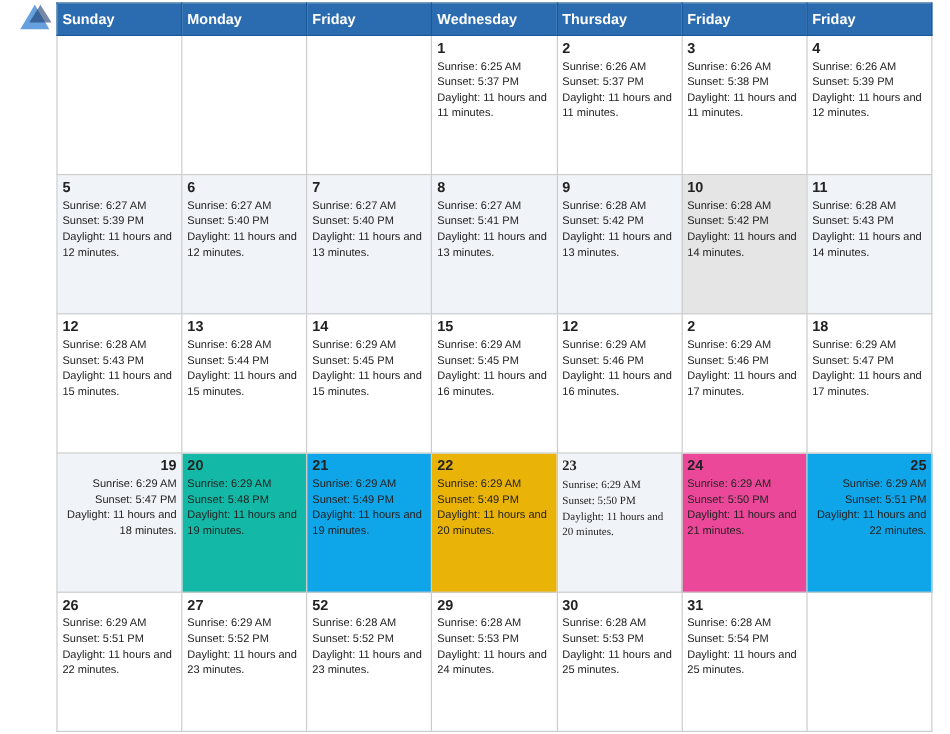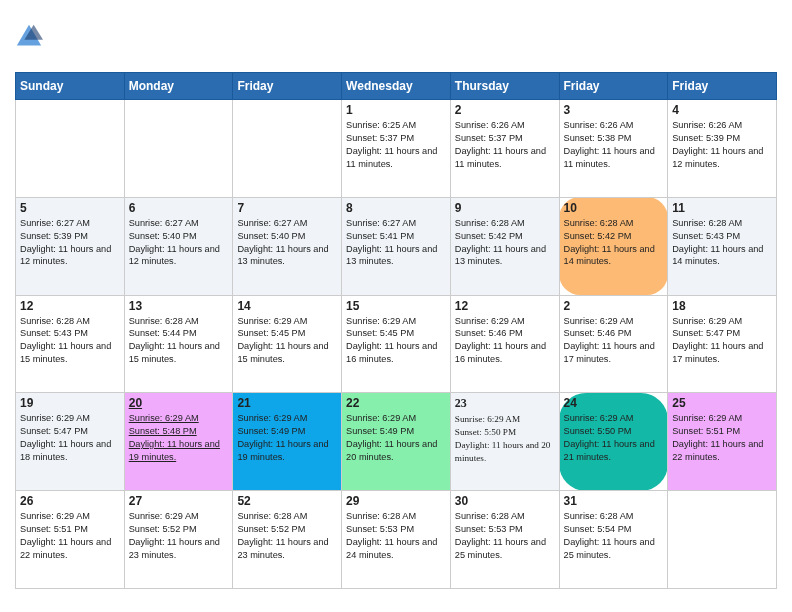--- a/index.html
+++ b/index.html
@@ -6,24 +6,23 @@
     body {
       font-family: Arial, sans-serif;
       background: #fff;
       width: 792px;
       height: 612px;
       overflow: hidden;
     }
     .page {
       width: 792px;
       height: 612px;
-      padding: 23px 15px;
+      padding: 2px 15px;
       display: flex;
-      flex-direction: column;
-      gap: 13px;
+      flex-direction: row;
     }
     .header {
       display: flex;
       justify-content: space-between;
       align-items: flex-start;
       margin-bottom: 8px;
     }
     .logo {
       display: flex;
       align-items: center;
@@ -164,21 +163,21 @@
             <div class="day-info">Sunrise: 6:27 AM<br>Sunset: 5:40 PM<br>Daylight: 11 hours and 13 minutes.</div>
           </td>
           <td style="background: rgb(240, 244, 248);">
             <span class="day-num">8</span>
             <div class="day-info">Sunrise: 6:27 AM<br>Sunset: 5:41 PM<br>Daylight: 11 hours and 13 minutes.</div>
           </td>
           <td style="background: rgb(240, 244, 248);">
             <span class="day-num">9</span>
             <div class="day-info">Sunrise: 6:28 AM<br>Sunset: 5:42 PM<br>Daylight: 11 hours and 13 minutes.</div>
           </td>
-          <td style="background: #fdba74; border-radius: 21px;">
+          <td style="background: #e5e5e5;">
             <span class="day-num">10</span>
             <div class="day-info">Sunrise: 6:28 AM<br>Sunset: 5:42 PM<br>Daylight: 11 hours and 14 minutes.</div>
           </td>
           <td style="background: rgb(240, 244, 248);">
             <span class="day-num">11</span>
             <div class="day-info">Sunrise: 6:28 AM<br>Sunset: 5:43 PM<br>Daylight: 11 hours and 14 minutes.</div>
           </td>
         </tr>
         <tr>
           <td>
@@ -204,45 +203,45 @@
           <td>
             <span class="day-num">2</span>
             <div class="day-info">Sunrise: 6:29 AM<br>Sunset: 5:46 PM<br>Daylight: 11 hours and 17 minutes.</div>
           </td>
           <td>
             <span class="day-num">18</span>
             <div class="day-info">Sunrise: 6:29 AM<br>Sunset: 5:47 PM<br>Daylight: 11 hours and 17 minutes.</div>
           </td>
         </tr>
         <tr>
-          <td style="background: rgb(240, 244, 248);">
+          <td style="background: rgb(240, 244, 248); text-align: right;">
             <span class="day-num">19</span>
             <div class="day-info">Sunrise: 6:29 AM<br>Sunset: 5:47 PM<br>Daylight: 11 hours and 18 minutes.</div>
           </td>
-          <td style="background: #f0abfc; text-decoration: underline;">
+          <td style="background: #14b8a6;">
             <span class="day-num">20</span>
             <div class="day-info">Sunrise: 6:29 AM<br>Sunset: 5:48 PM<br>Daylight: 11 hours and 19 minutes.</div>
           </td>
           <td style="background: #0ea5e9;">
             <span class="day-num">21</span>
             <div class="day-info">Sunrise: 6:29 AM<br>Sunset: 5:49 PM<br>Daylight: 11 hours and 19 minutes.</div>
           </td>
-          <td style="background: #86efac; margin-top: 32px;">
+          <td style="background: #eab308; margin-top: 32px;">
             <span class="day-num">22</span>
             <div class="day-info">Sunrise: 6:29 AM<br>Sunset: 5:49 PM<br>Daylight: 11 hours and 20 minutes.</div>
           </td>
           <td style="background: rgb(240, 244, 248); font-family: Liberation Serif, serif;">
             <span class="day-num">23</span>
             <div class="day-info">Sunrise: 6:29 AM<br>Sunset: 5:50 PM<br>Daylight: 11 hours and 20 minutes.</div>
           </td>
-          <td style="background: #14b8a6; border-radius: 27px;">
+          <td style="background: #ec4899;">
             <span class="day-num">24</span>
             <div class="day-info">Sunrise: 6:29 AM<br>Sunset: 5:50 PM<br>Daylight: 11 hours and 21 minutes.</div>
           </td>
-          <td style="background: #f0abfc;">
+          <td style="background: #0ea5e9; text-align: right;">
             <span class="day-num">25</span>
             <div class="day-info">Sunrise: 6:29 AM<br>Sunset: 5:51 PM<br>Daylight: 11 hours and 22 minutes.</div>
           </td>
         </tr>
         <tr>
           <td>
             <span class="day-num">26</span>
             <div class="day-info">Sunrise: 6:29 AM<br>Sunset: 5:51 PM<br>Daylight: 11 hours and 22 minutes.</div>
           </td>
           <td>

